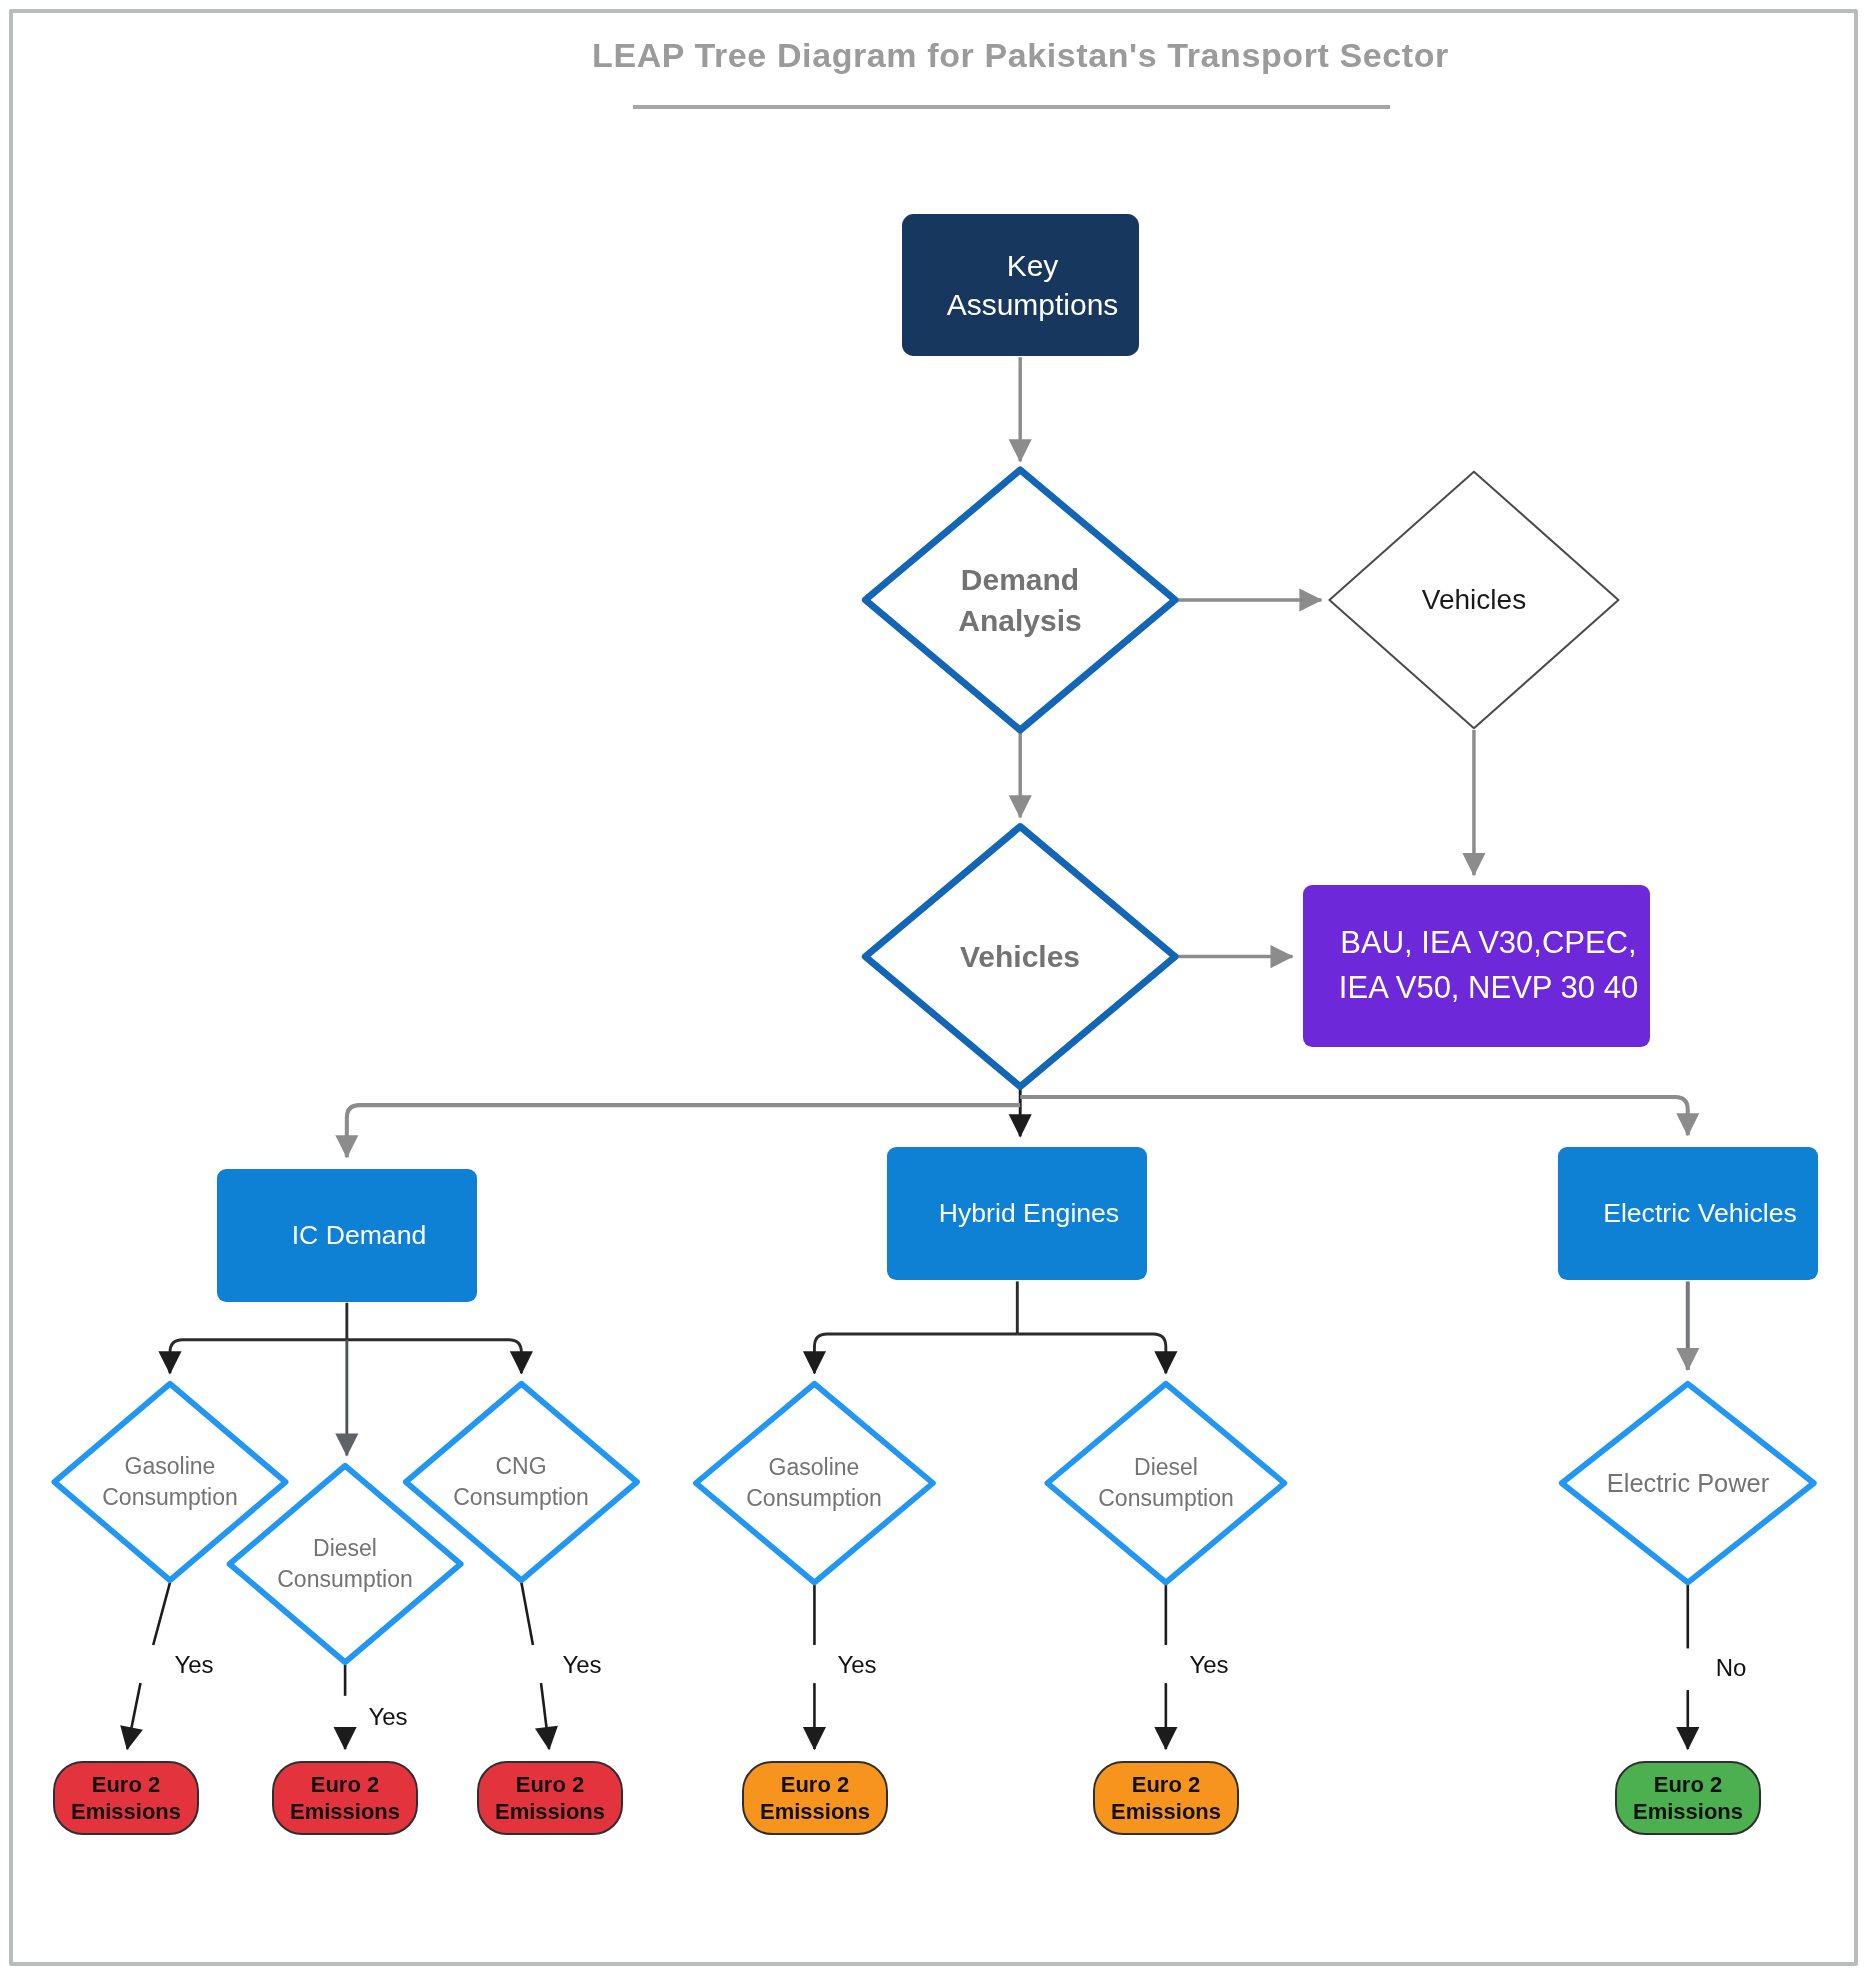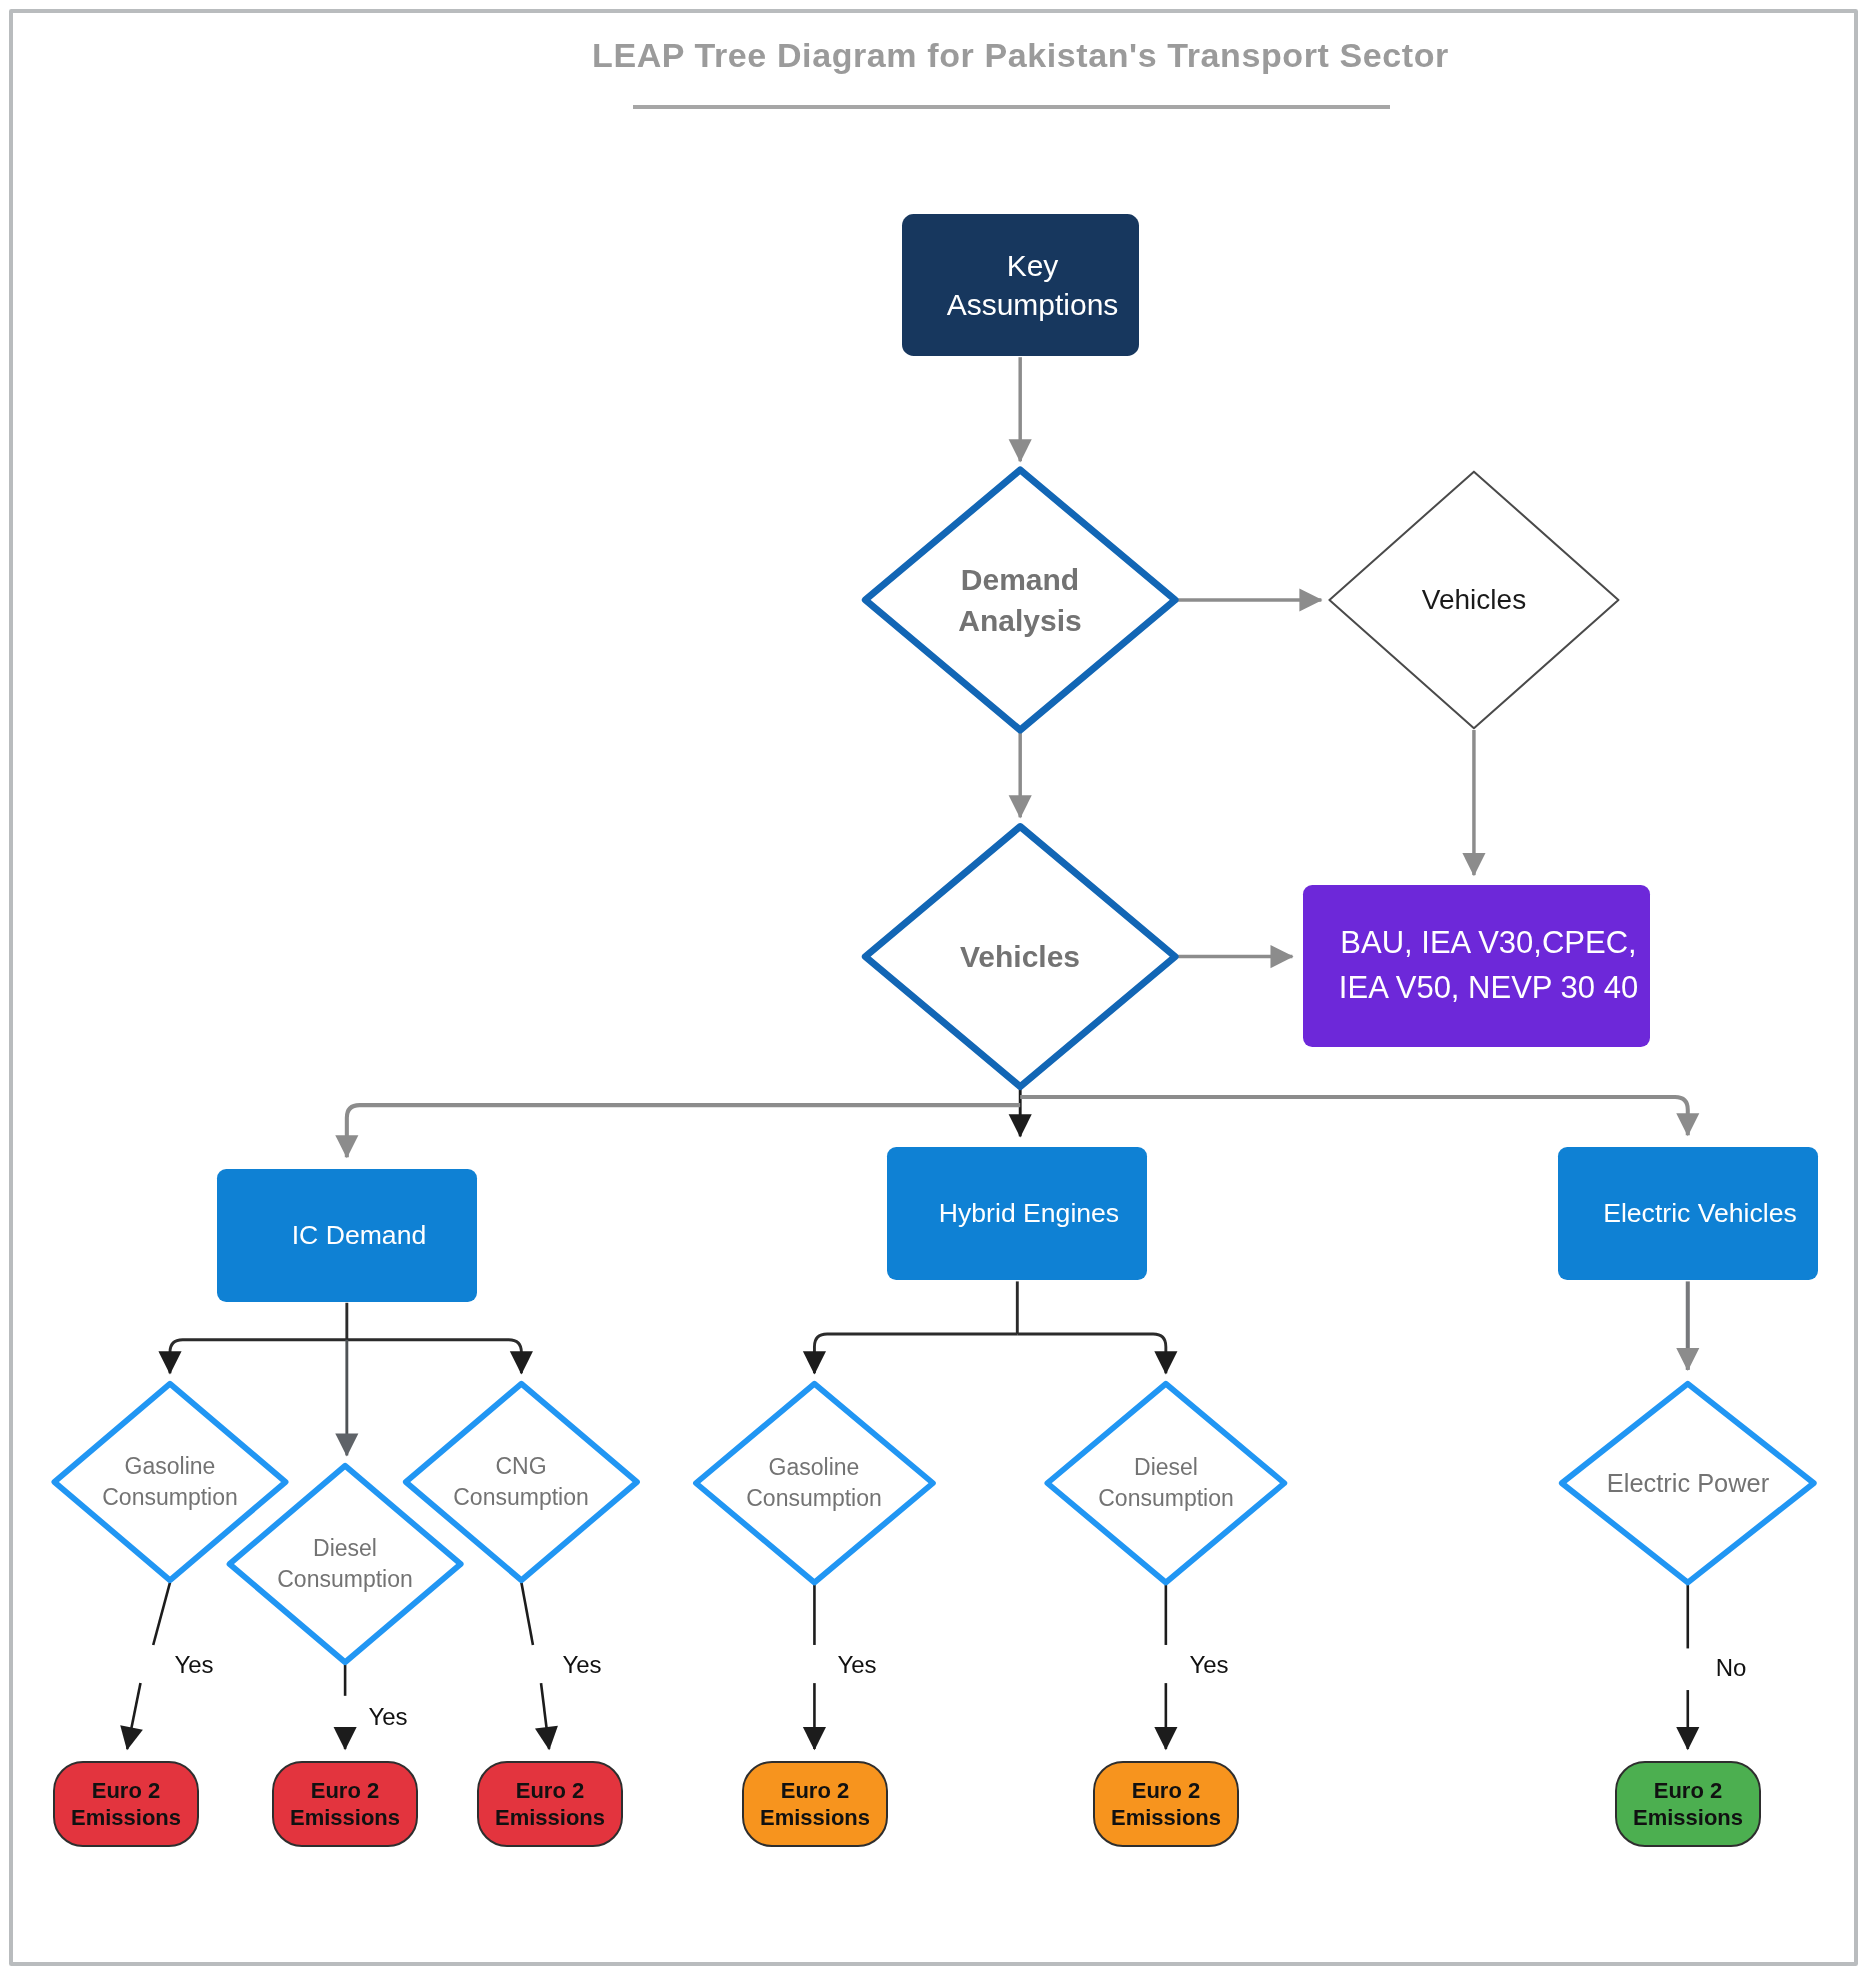--- a/index.html
+++ b/index.html
@@ -22,21 +22,21 @@
   .hy-box{left:887px;top:1147px;}
   .ev-box{left:1558px;top:1147px;}
 
   .diamond-label{position:absolute;transform:translate(-50%,-50%);text-align:center;
                  white-space:pre-line;line-height:1.35;}
   .dl-main{color:#737373;font-weight:bold;font-size:30px;}
   .dl-scenario{color:#1a1a1a;font-weight:400;font-size:28px;}
   .dl-cons{color:#737373;font-weight:400;font-size:23px;}
   .dl-power{color:#737373;font-weight:400;font-size:25.4px;}
 
-  .emission{width:146px;height:86px;border:2.3px solid #2e2e2e;border-radius:30px;
+  .emission{width:146px;height:74px;border:2.3px solid #2e2e2e;border-radius:30px;
             color:#111111;font-size:22px;font-weight:bold;line-height:1.25;top:1761px;}
   .em-red{background:#e3343e;}
   .em-orange{background:#f7941e;}
   .em-green{background:#4caf50;}
 
   .edge-label{position:absolute;transform:translate(-50%,-50%);font-size:24px;color:#111111;margin-left:43px;}
 </style>
 </head>
 <body>
 

